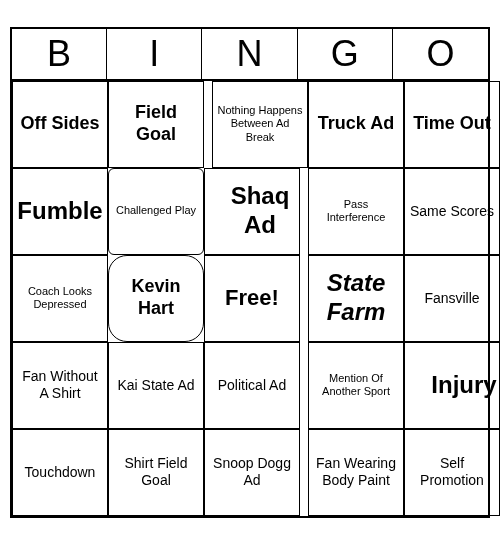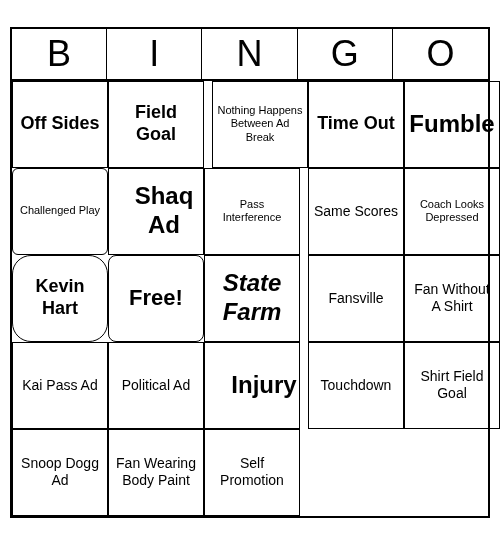--- a/index.html
+++ b/index.html
@@ -69,34 +69,36 @@
   <div class="bingo-header-cell">B</div>
       <div class="bingo-header-cell">I</div>
       <div class="bingo-header-cell">N</div>
       <div class="bingo-header-cell">G</div>
       <div class="bingo-header-cell">O</div>
     </div>
   <div class="bingo-grid">
   <div class="bingo-cell" style="font-size: 18px; font-weight: bold;">Off Sides</div>
       <div class="bingo-cell" style="font-size: 18px; font-weight: bold;">Field Goal</div>
       <div class="bingo-cell" style="font-size: 11px; margin-left: 8px;">Nothing Happens Between Ad Break</div>
+      <div class="bingo-cell" style="font-size: 18px; font-weight: bold;">Truck Ad</div>
       <div class="bingo-cell" style="font-size: 18px; font-weight: bold;">Time Out</div>
       <div class="bingo-cell" style="font-size: 24px; font-weight: bold;">Fumble</div>
       <div class="bingo-cell" style="font-size: 11px; border-radius: 6px;">Challenged Play</div>
       <div class="bingo-cell" style="font-size: 24px; font-weight: bold; padding-left: 20px;">Shaq Ad</div>
       <div class="bingo-cell" style="font-size: 11px;">Pass Interference</div>
       <div class="bingo-cell" style="font-size: 14px;">Same Scores</div>
       <div class="bingo-cell" style="font-size: 11px;">Coach Looks Depressed</div>
       <div class="bingo-cell" style="font-size: 18px; font-weight: bold; border-radius: 19px;">Kevin Hart</div>
-      <div class="bingo-cell" style="font-size: 22px; font-weight: bold; border-radius: 8px;">Free!</div>
+      <div class="bingo-cell" style="font-size: 22px; font-weight: bold;">Free!</div>
       <div class="bingo-cell" style="font-size: 24px; font-weight: bold; font-style: italic;">State Farm</div>
       <div class="bingo-cell" style="font-size: 14px;">Fansville</div>
       <div class="bingo-cell" style="font-size: 14px;">Fan Without A Shirt</div>
-      <div class="bingo-cell" style="font-size: 14px;">Kai Pass Ad</div>
+      <div class="bingo-cell" style="font-size: 14px;">Kai State Ad</div>
       <div class="bingo-cell" style="font-size: 14px;">Political Ad</div>
+      <div class="bingo-cell" style="font-size: 11px;">Mention Of Another Sport</div>
       <div class="bingo-cell" style="font-size: 24px; font-weight: bold; padding-left: 28px;">Injury</div>
       <div class="bingo-cell" style="font-size: 14px;">Touchdown</div>
       <div class="bingo-cell" style="font-size: 14px;">Shirt Field Goal</div>
       <div class="bingo-cell" style="font-size: 14px;">Snoop Dogg Ad</div>
       <div class="bingo-cell" style="font-size: 14px;">Fan Wearing Body Paint</div>
       <div class="bingo-cell" style="font-size: 14px;">Self Promotion</div>
     </div>
 </div>
 
 </body></html>

